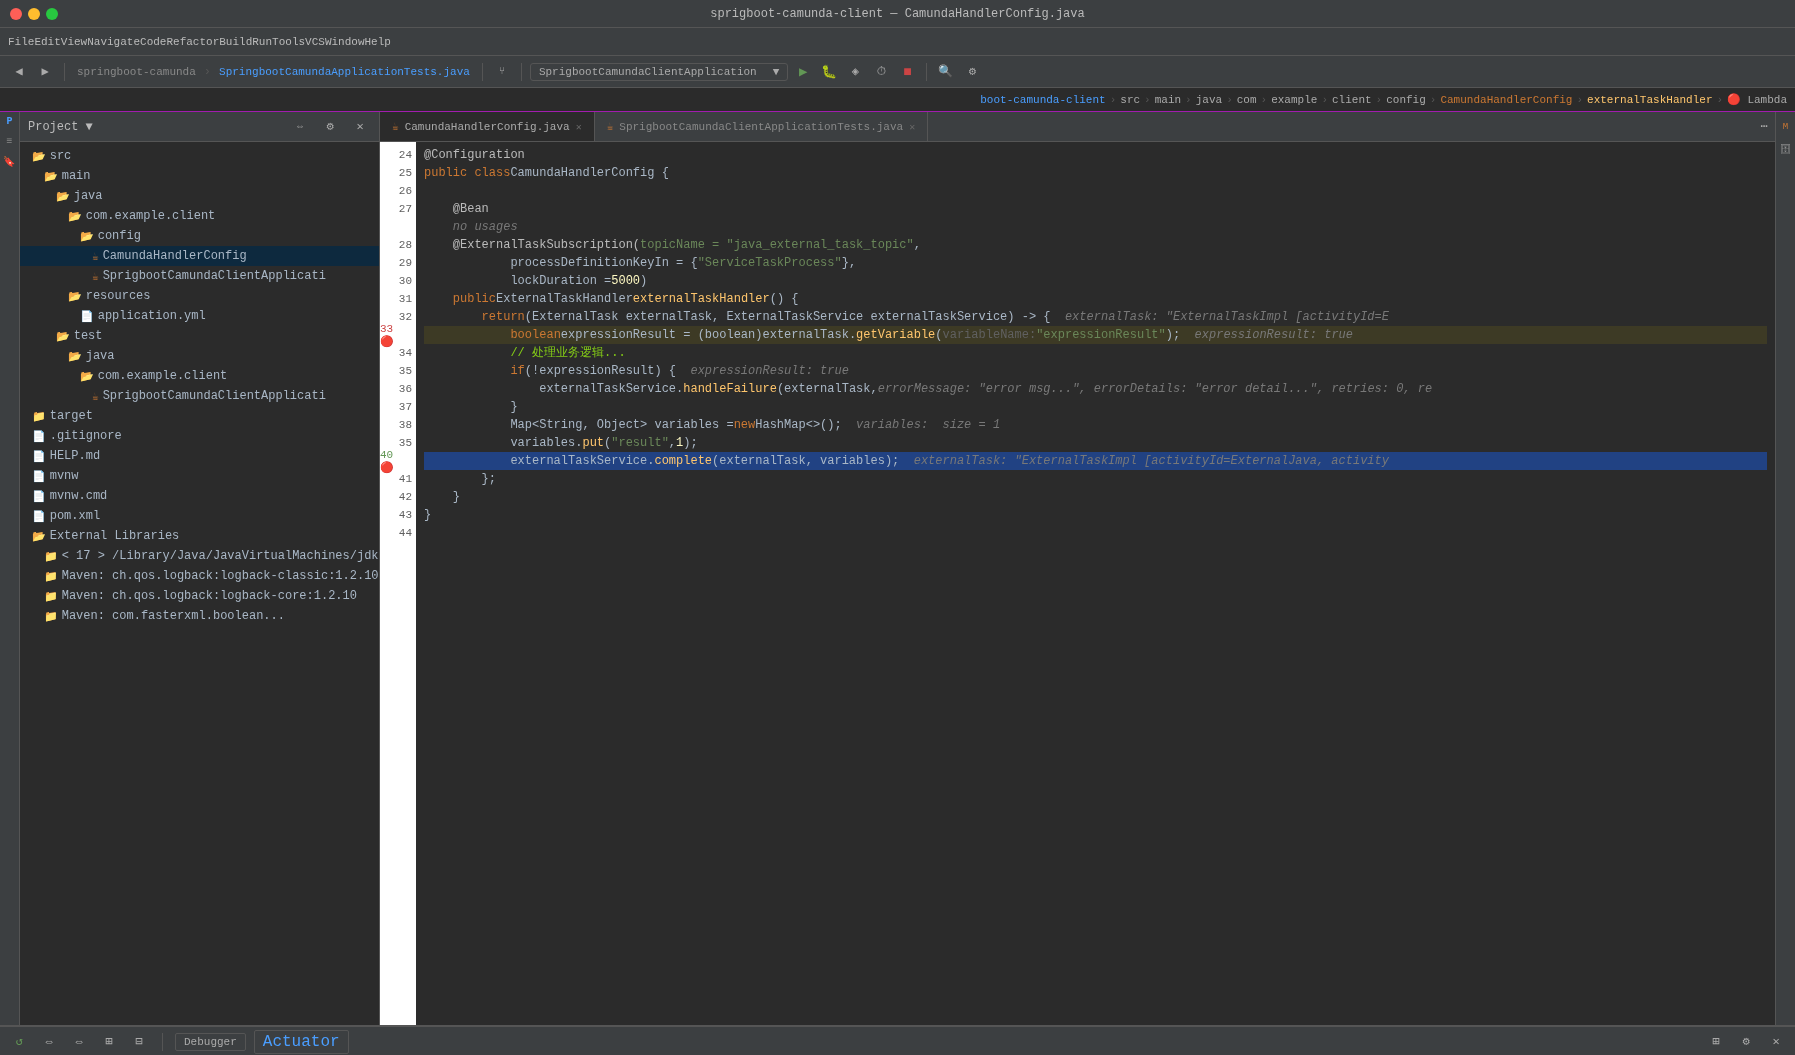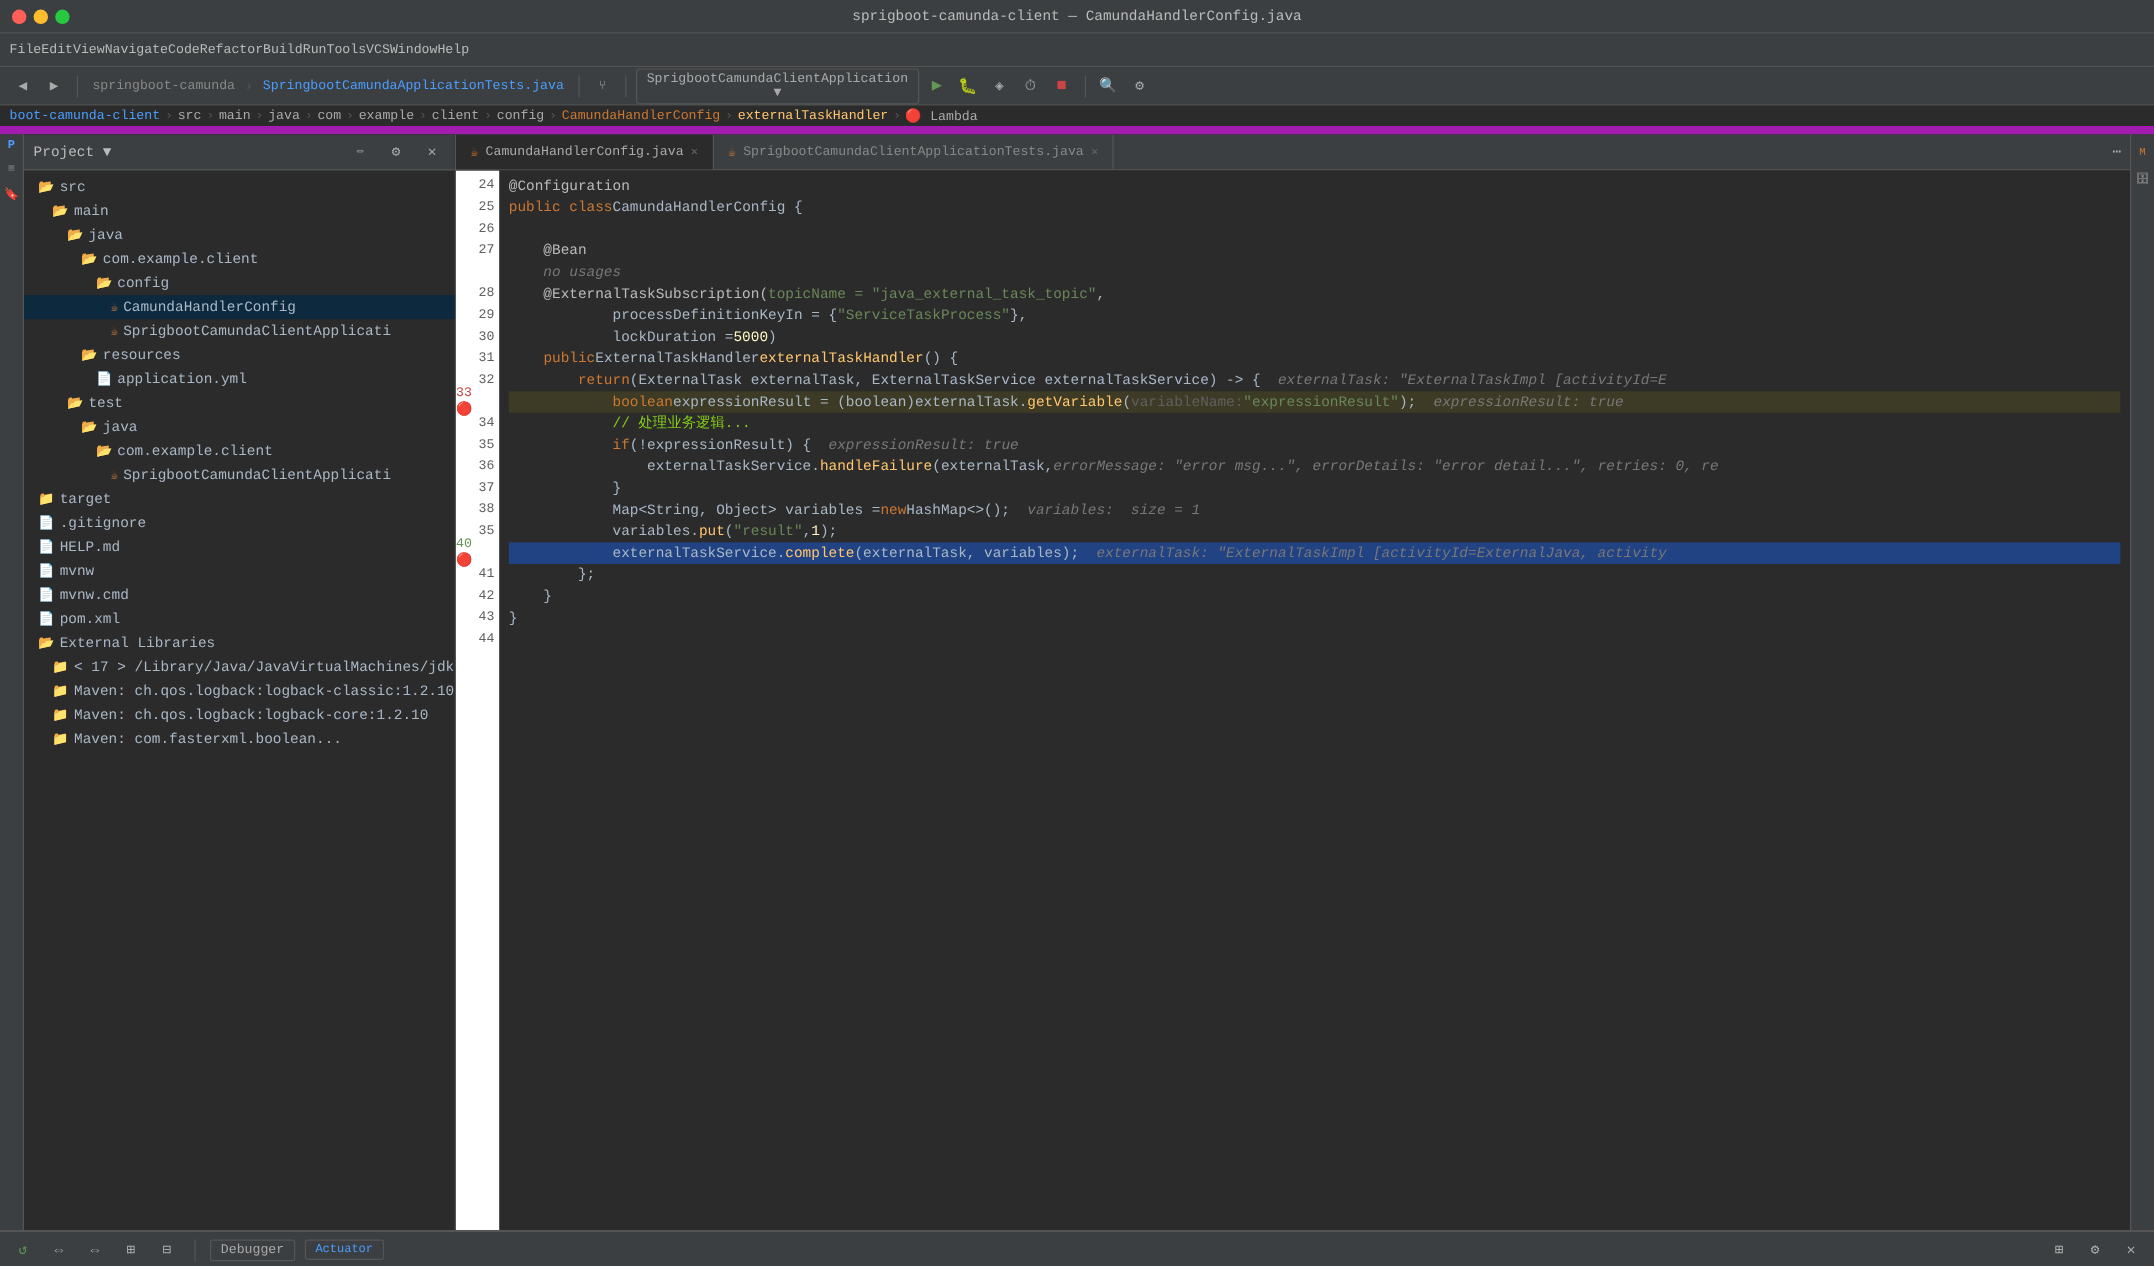--- a/index.html
+++ b/index.html
@@ -67,21 +67,22 @@
     
     #breadcrumb {
       height: 24px;
       background: #2b2b2b;
       display: flex;
       align-items: center;
       padding: 0 8px;
       gap: 4px;
       font-size: 11px;
       color: #888;
-      border-bottom: 7px solid #a21caf;
+      border-bottom: 1px solid #a21caf;
+      justify-content: flex-end;
     }
     #breadcrumb span { color: #aaa; }
     #breadcrumb .sep { color: #555; }
 
     
     #main {
       display: flex;
       height: calc(1055px - 28px - 28px - 32px - 24px - 30px);
       
     }
@@ -321,21 +322,21 @@
 <div id="toolbar2">
   <div class="toolbar-btn">◀</div>
   <div class="toolbar-btn">▶</div>
   <div class="separator"></div>
   <span style="font-size:11px; color:#888; padding:0 4px;">springboot-camunda</span>
   <span style="color:#555;">›</span>
   <span style="font-size:11px; color:#4a9eff; padding:0 4px;">SpringbootCamundaApplicationTests.java</span>
   <div class="separator"></div>
   <div class="toolbar-btn" style="font-size:10px;">⑂</div>
   <div class="separator"></div>
-  <div style="background:#3c3f41; border:1px solid #555; border-radius:3px; padding:2px 8px; font-size:11px; color:#aaa; display:flex; align-items:center; gap:0; cursor:pointer;flex-direction:column;">
+  <div style="background:#3c3f41; border:1px solid #555; border-radius:3px; padding:2px 8px; font-size:11px; color:#aaa; display:flex; align-items:center; gap:16px; cursor:pointer;">
     <span>SprigbootCamundaClientApplication</span>
     <span>▼</span>
   </div>
   <div class="toolbar-btn" style="color:#629755; font-size:14px;">▶</div>
   <div class="toolbar-btn" style="color:#6897bb; font-size:13px;">🐛</div>
   <div class="toolbar-btn" style="font-size:12px;">◈</div>
   <div class="toolbar-btn" style="font-size:12px;">⏱</div>
   <div class="toolbar-btn" style="color:#cc4444; font-size:14px;">■</div>
   <div class="separator"></div>
   <div class="toolbar-btn">🔍</div>
@@ -666,20 +667,20 @@
 
 <div id="bottom-area">
   <div id="bottom-header">
     <div class="toolbar-btn" style="color:#629755;">↺</div>
     <div class="toolbar-btn">⇔</div>
     <div class="toolbar-btn">⇔</div>
     <div class="toolbar-btn">⊞</div>
     <div class="toolbar-btn">⊟</div>
     <div class="separator"></div>
     <span style="font-size:11px; background:#3c3f41; border:1px solid #555; padding:2px 8px; color:#aaa; border-radius:2px; cursor:pointer;">Debugger</span>
-    <span style="font-size:10px; background:#3c3f41; border:1px solid #555; padding:2px 8px; color:#4a9eff; border-radius:2px; cursor:pointer;">Actuator</span>
+    <span style="font-size:16px; background:#3c3f41; border:1px solid #555; padding:2px 8px; color:#4a9eff; border-radius:2px; cursor:pointer;">Actuator</span>
     <div style="flex:1;"></div>
     <div class="toolbar-btn">⊞</div>
     <div class="toolbar-btn">⚙</div>
     <div class="toolbar-btn">✕</div>
   </div>
 
 </div>
 
 </body></html>

